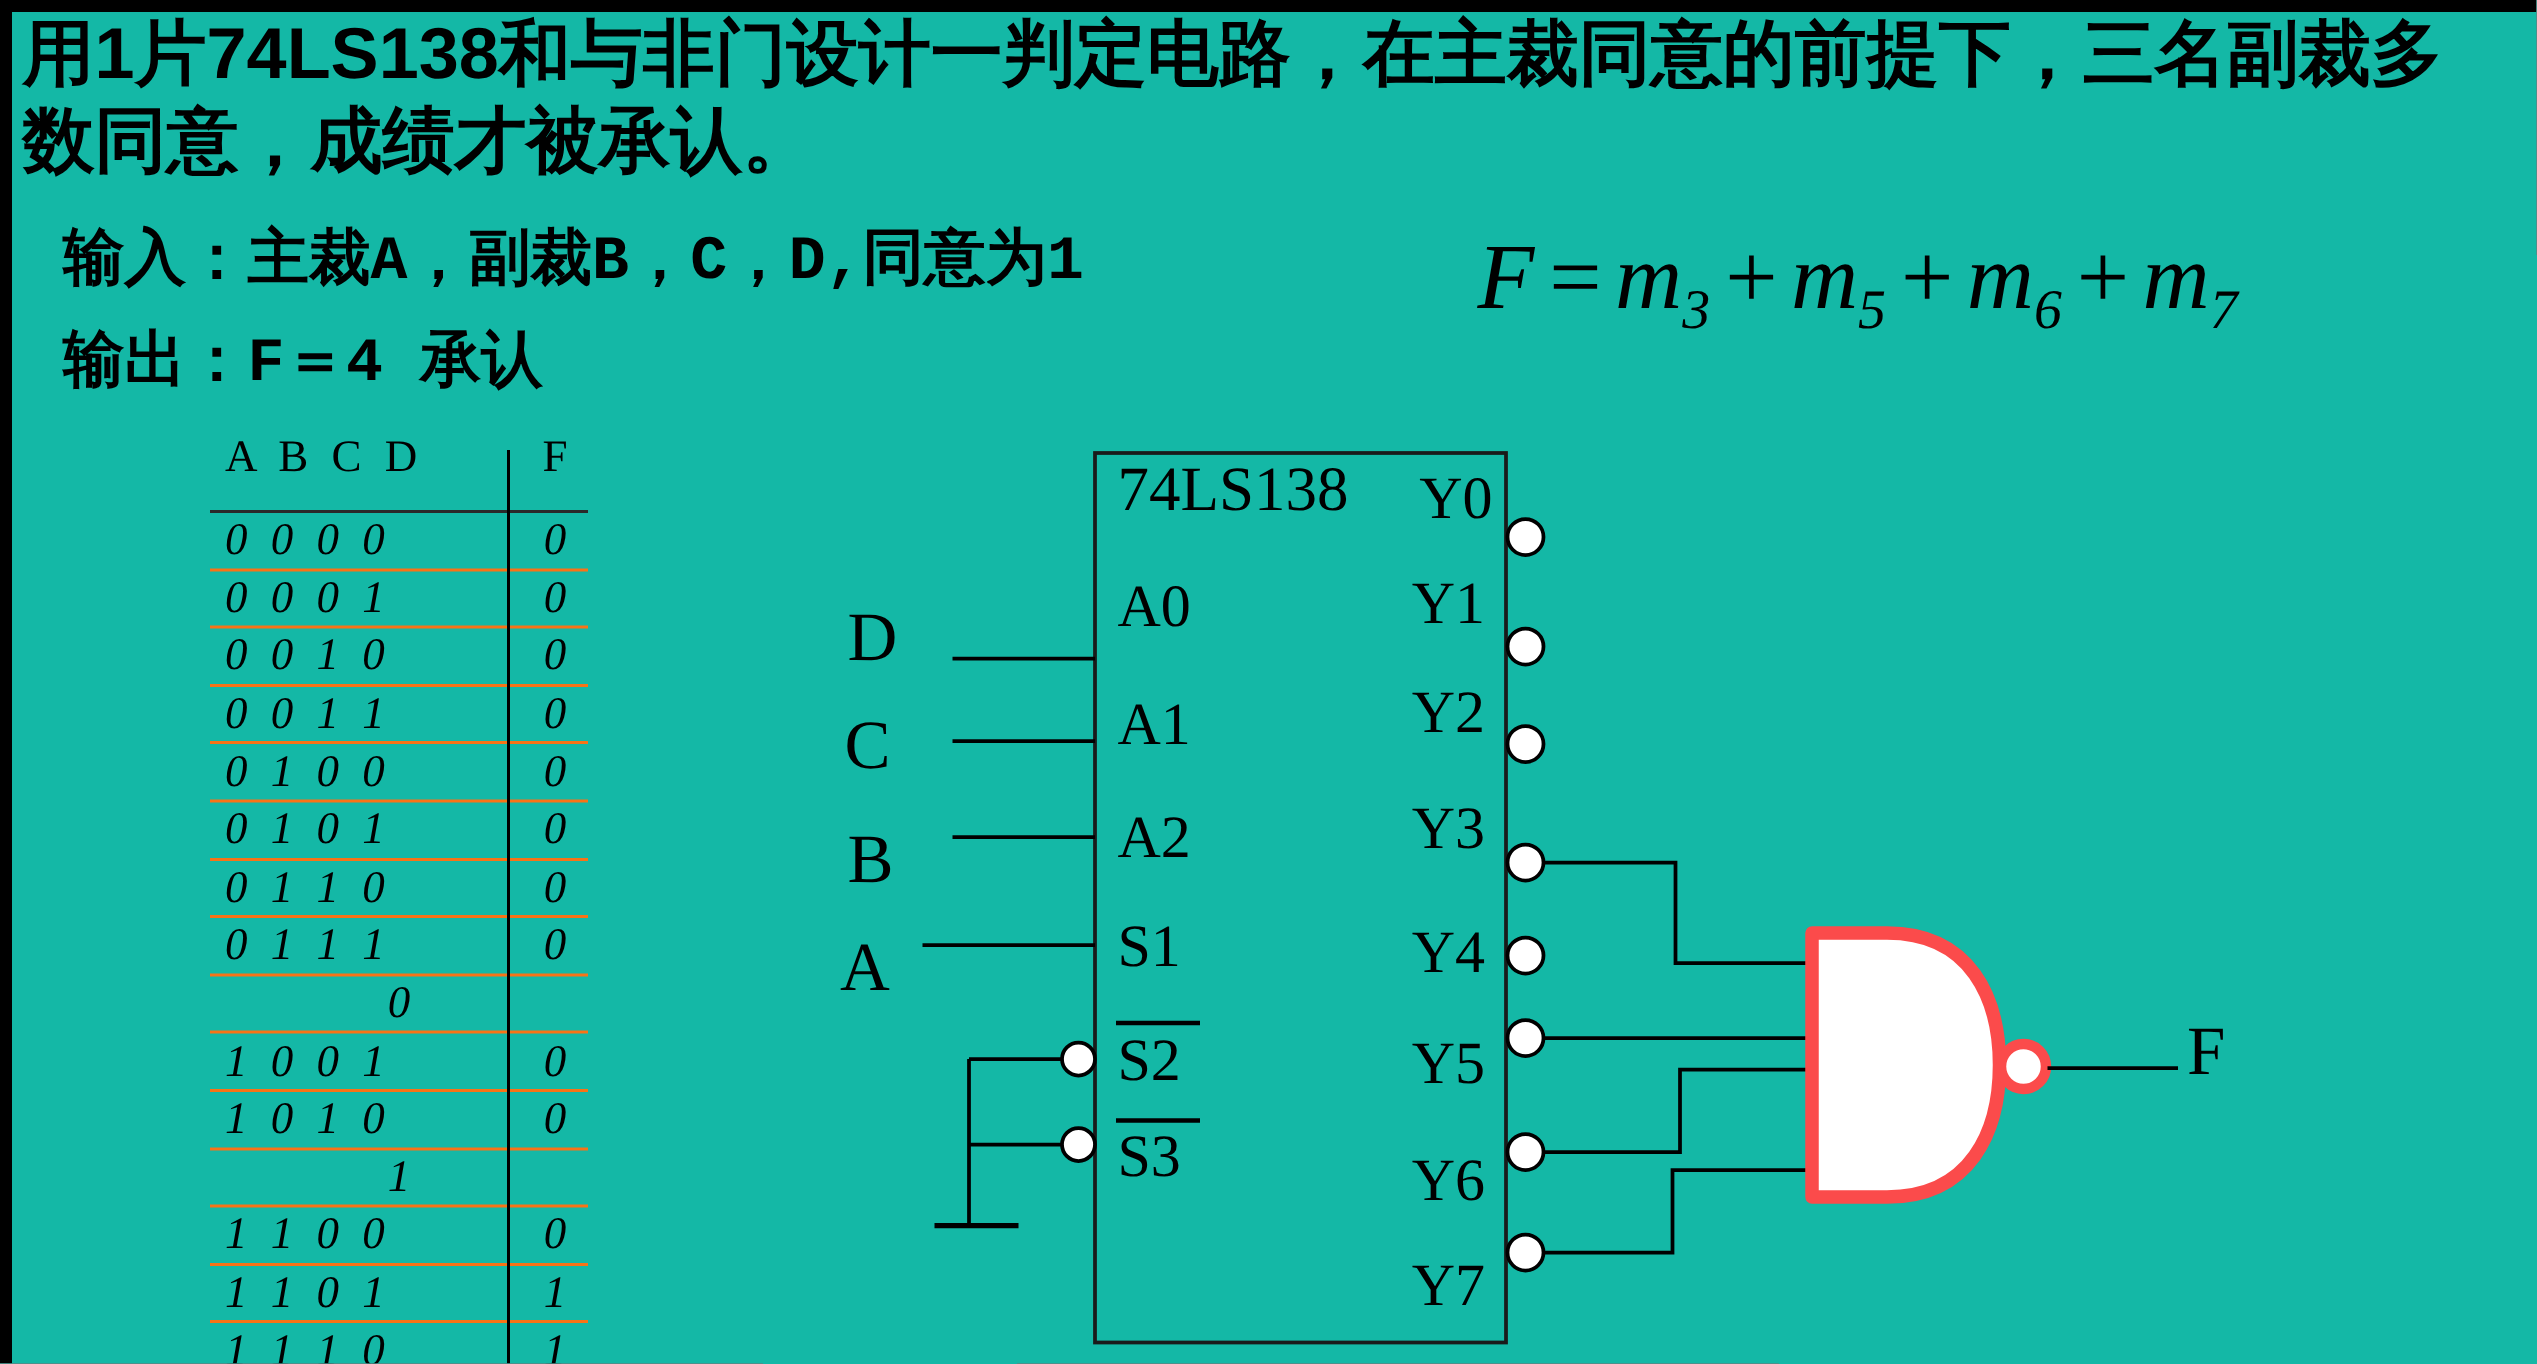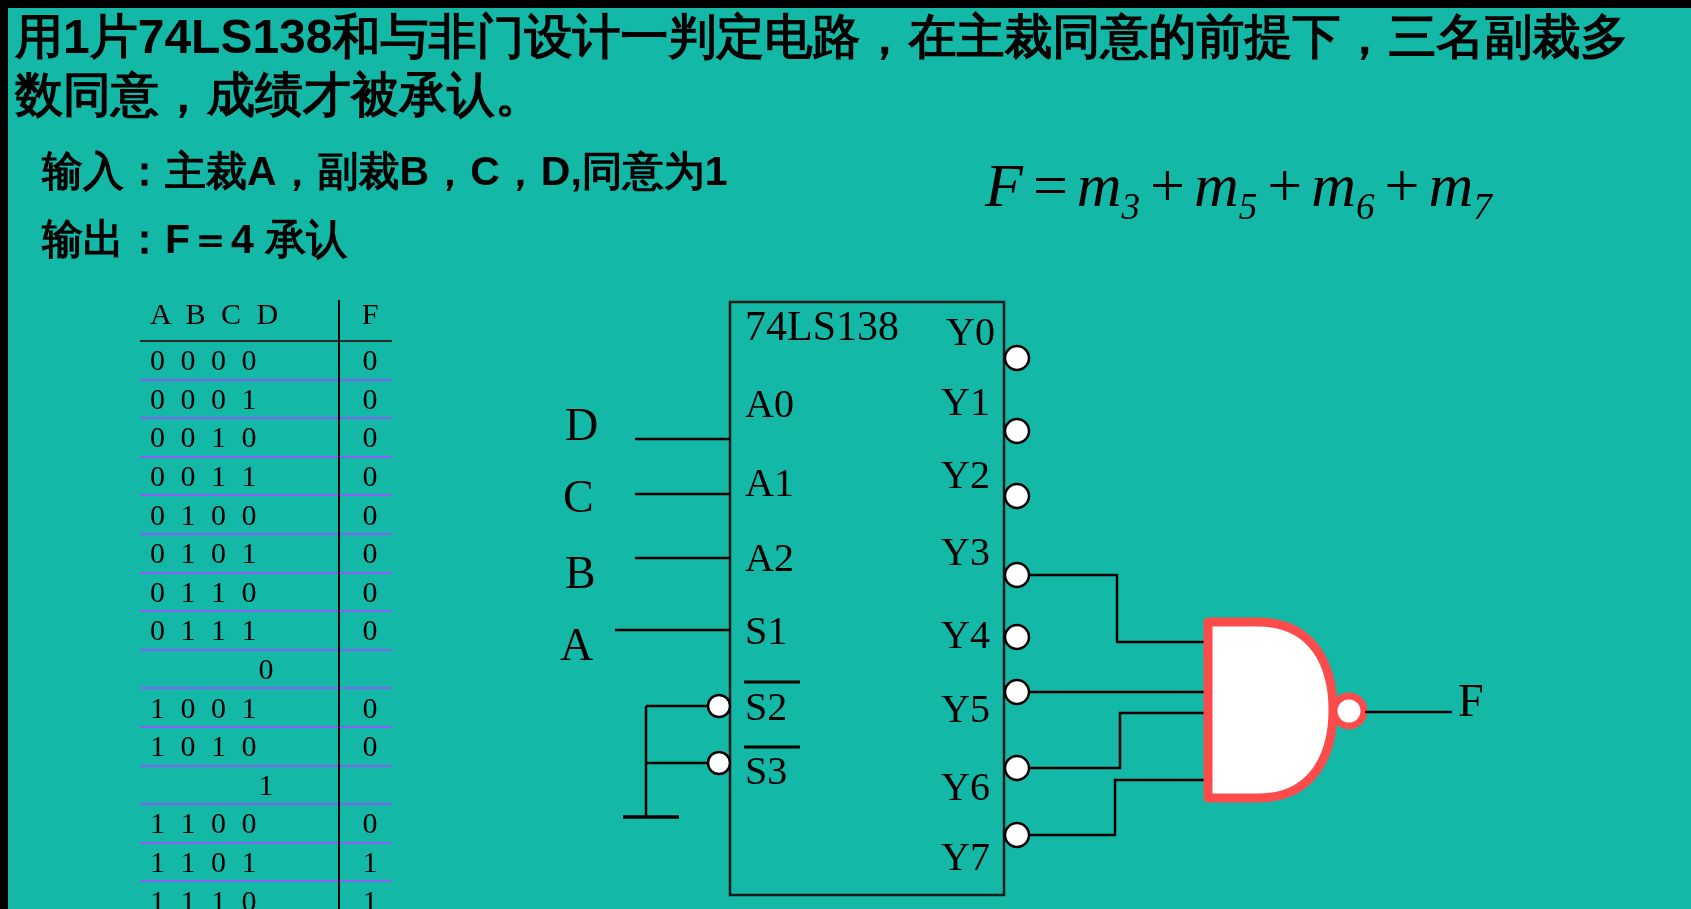--- a/index.html
+++ b/index.html
@@ -10,41 +10,41 @@
   .band-top  { position:absolute; left:0; top:0; width:1691px; height:8px; background:#000; }
   .band-left { position:absolute; left:0; top:0; width:8px; height:909px; background:#000; }
 
   .title {
     position:absolute; left:15px; top:8px; width:1672px;
     font-family:"Liberation Sans", sans-serif; font-weight:bold;
     font-size:48px; line-height:58px; letter-spacing:0px;
   }
   .io-line {
     position:absolute; left:42px;
-    font-family:Liberation Sans, sans-serif; font-weight:bold;
+    font-family:Liberation Mono, monospace; font-weight:bold;
     font-size:41px;
   }
   .io-1 { top:144px; }
   .io-2 { top:212px; }
 
   .formula {
     position:absolute; left:985px; top:150px;
     font-family:"Liberation Serif", serif; font-style:italic;
     font-size:62px; white-space:nowrap;
   }
   .formula sub { font-size:0.60em; font-style:italic; line-height:0; }
   .formula .op { padding:0 6px; }
 
   
   .truth-table {
     position:absolute; left:140px; top:288px; width:252px;
     font-family:"Liberation Serif", serif; font-size:30px;
   }
-  .tt-header { display:flex; height:52px; align-items:center; border-bottom:2px solid #2a2a2a; }
-  .tt-row    { display:flex; height:36.6px; align-items:center; border-bottom:2px solid #8b5cf6; }
+  .tt-header { display:flex; height:52px; border-bottom:2px solid #2a2a2a; }
+  .tt-row    { display:flex; height:36.6px; align-items:center; border-bottom:2px solid #f97316;font-style:italic; }
   .tt-abcd   { width:198px; padding-left:10px; letter-spacing:4px; white-space:pre; }
   .tt-f      { flex:1; text-align:center; }
   .tt-divider {
     position:absolute; left:338px; top:300px; width:2px; height:609px; background:#000;
   }
 
   .circuit { position:absolute; left:0; top:0; }
   .circuit text { font-family:"Liberation Serif", serif; fill:#000; }
 </style>
 </head>

